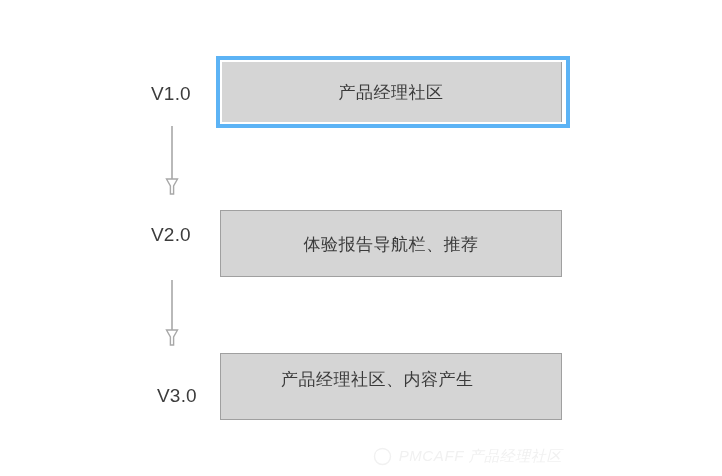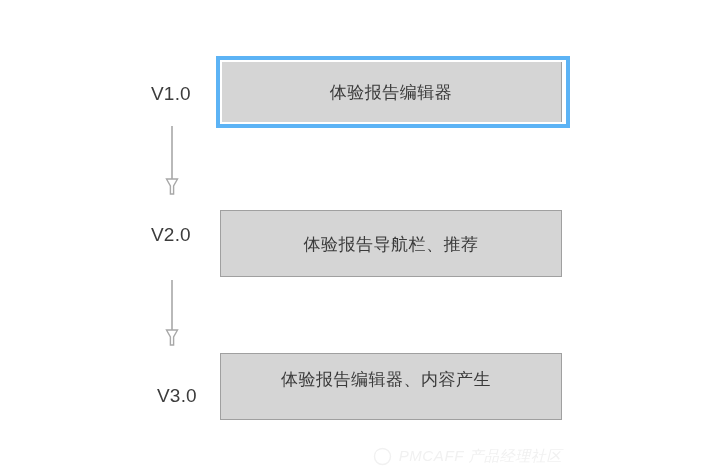--- a/index.html
+++ b/index.html
@@ -110,21 +110,21 @@
   }
 </style>
 </head>
 <body>
 
 <div id="canvas">
 
   <div class="version-label" id="label-v1">V1.0</div>
 
   <div class="stage-box" id="box-v1">
-    <div class="stage-text">体验报告编辑器</div>
+    <div class="stage-text">产品经理社区</div>
   </div>
 
   <div id="selection-ring"></div>
   <div id="selection-inner-gap"></div>
 
   <svg class="flow-arrow" id="arrow-1" width="28" height="72" viewBox="0 0 28 72">
     <line x1="14" y1="0" x2="14" y2="55" stroke="#a8a8a8" stroke-width="1.6"></line>
     <path d="M 8.5 53 L 19.5 53 L 15.6 60 L 15.6 68 L 12.4 68 L 12.4 60 Z" fill="#ffffff" stroke="#a8a8a8" stroke-width="1.4" stroke-linejoin="miter"></path>
   </svg>
 
@@ -135,21 +135,21 @@
   </div>
 
   <svg class="flow-arrow" id="arrow-2" width="28" height="68" viewBox="0 0 28 68">
     <line x1="14" y1="0" x2="14" y2="52" stroke="#a8a8a8" stroke-width="1.6"></line>
     <path d="M 8.5 50 L 19.5 50 L 15.6 57 L 15.6 65 L 12.4 65 L 12.4 57 Z" fill="#ffffff" stroke="#a8a8a8" stroke-width="1.4" stroke-linejoin="miter"></path>
   </svg>
 
   <div class="version-label" id="label-v3">V3.0</div>
 
   <div class="stage-box" id="box-v3">
-    <div class="stage-text">体验报告编辑器、内容产生</div>
+    <div class="stage-text">产品经理社区、内容产生</div>
   </div>
 
   <div id="watermark">
     <svg width="19" height="19" viewBox="0 0 19 19">
       <circle cx="9.5" cy="9.5" r="8" fill="none" stroke="#f1f1f1" stroke-width="1.4"></circle>
       <path d="M 4 5.5 Q 9 2.5 13 6.5" fill="none" stroke="#ffffff" stroke-width="1.8" stroke-linecap="round"></path>
     </svg>
     <span id="watermark-text">PMCAFF 产品经理社区</span>
   </div>
 

